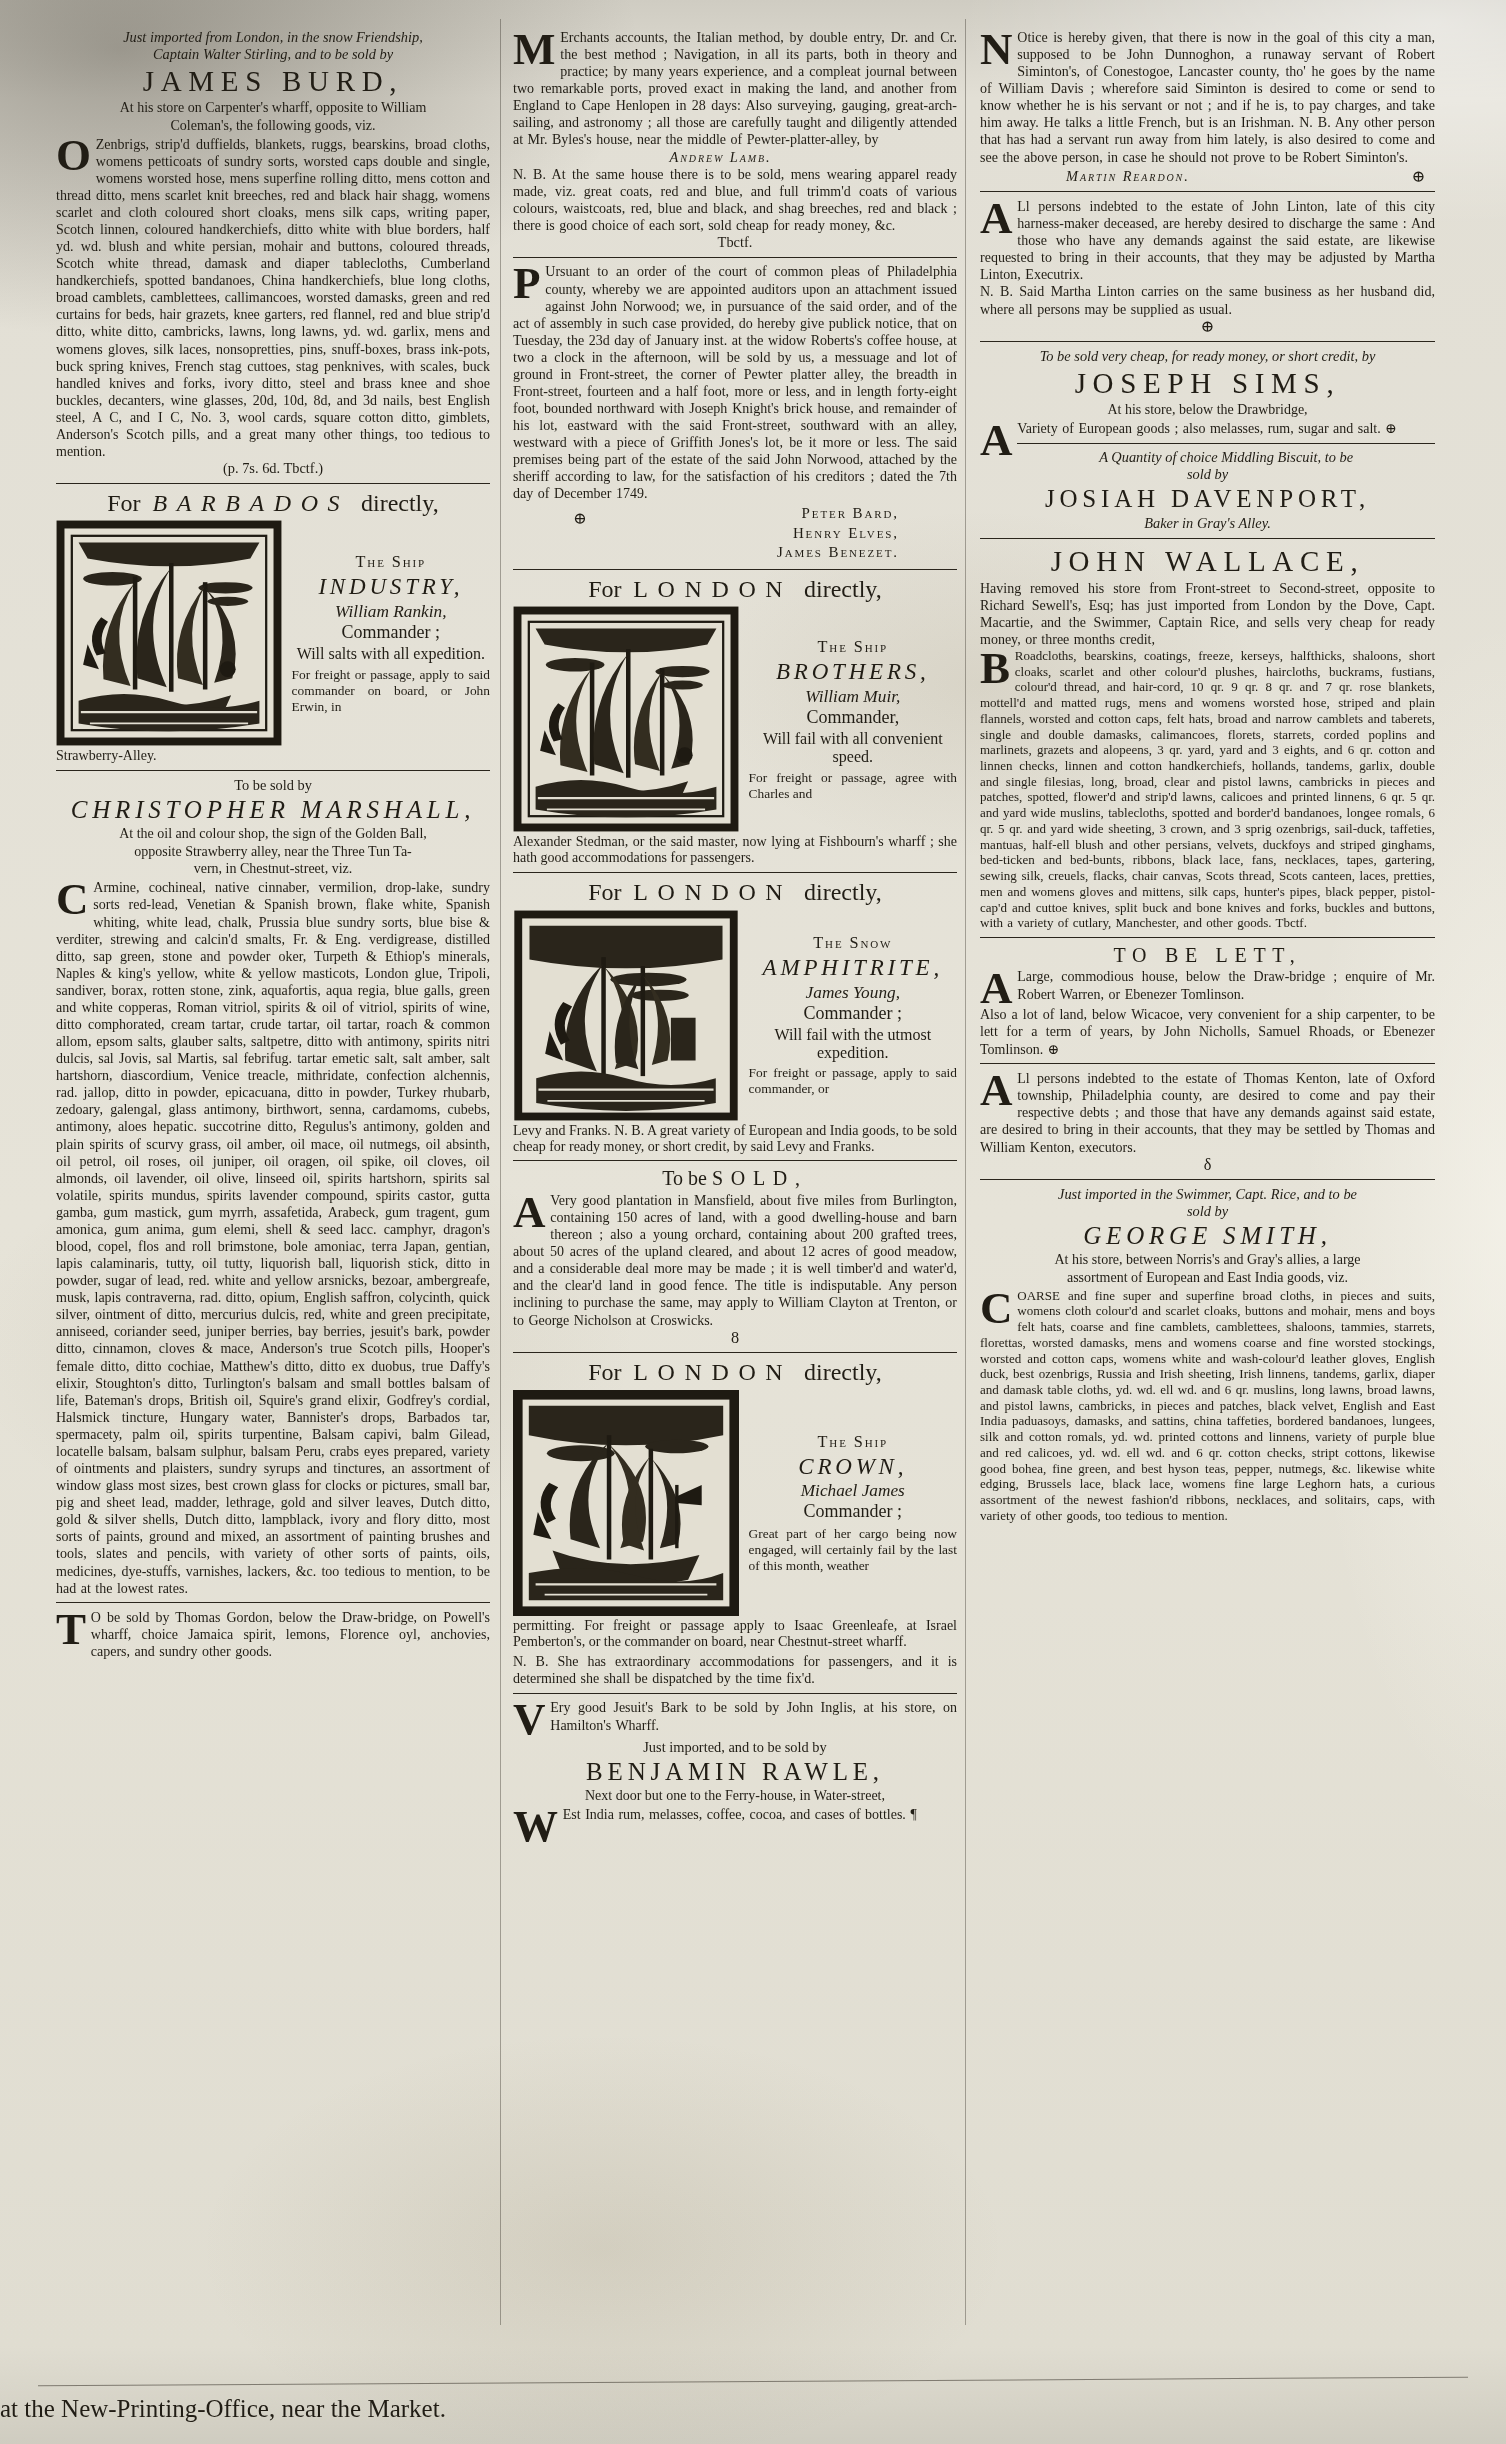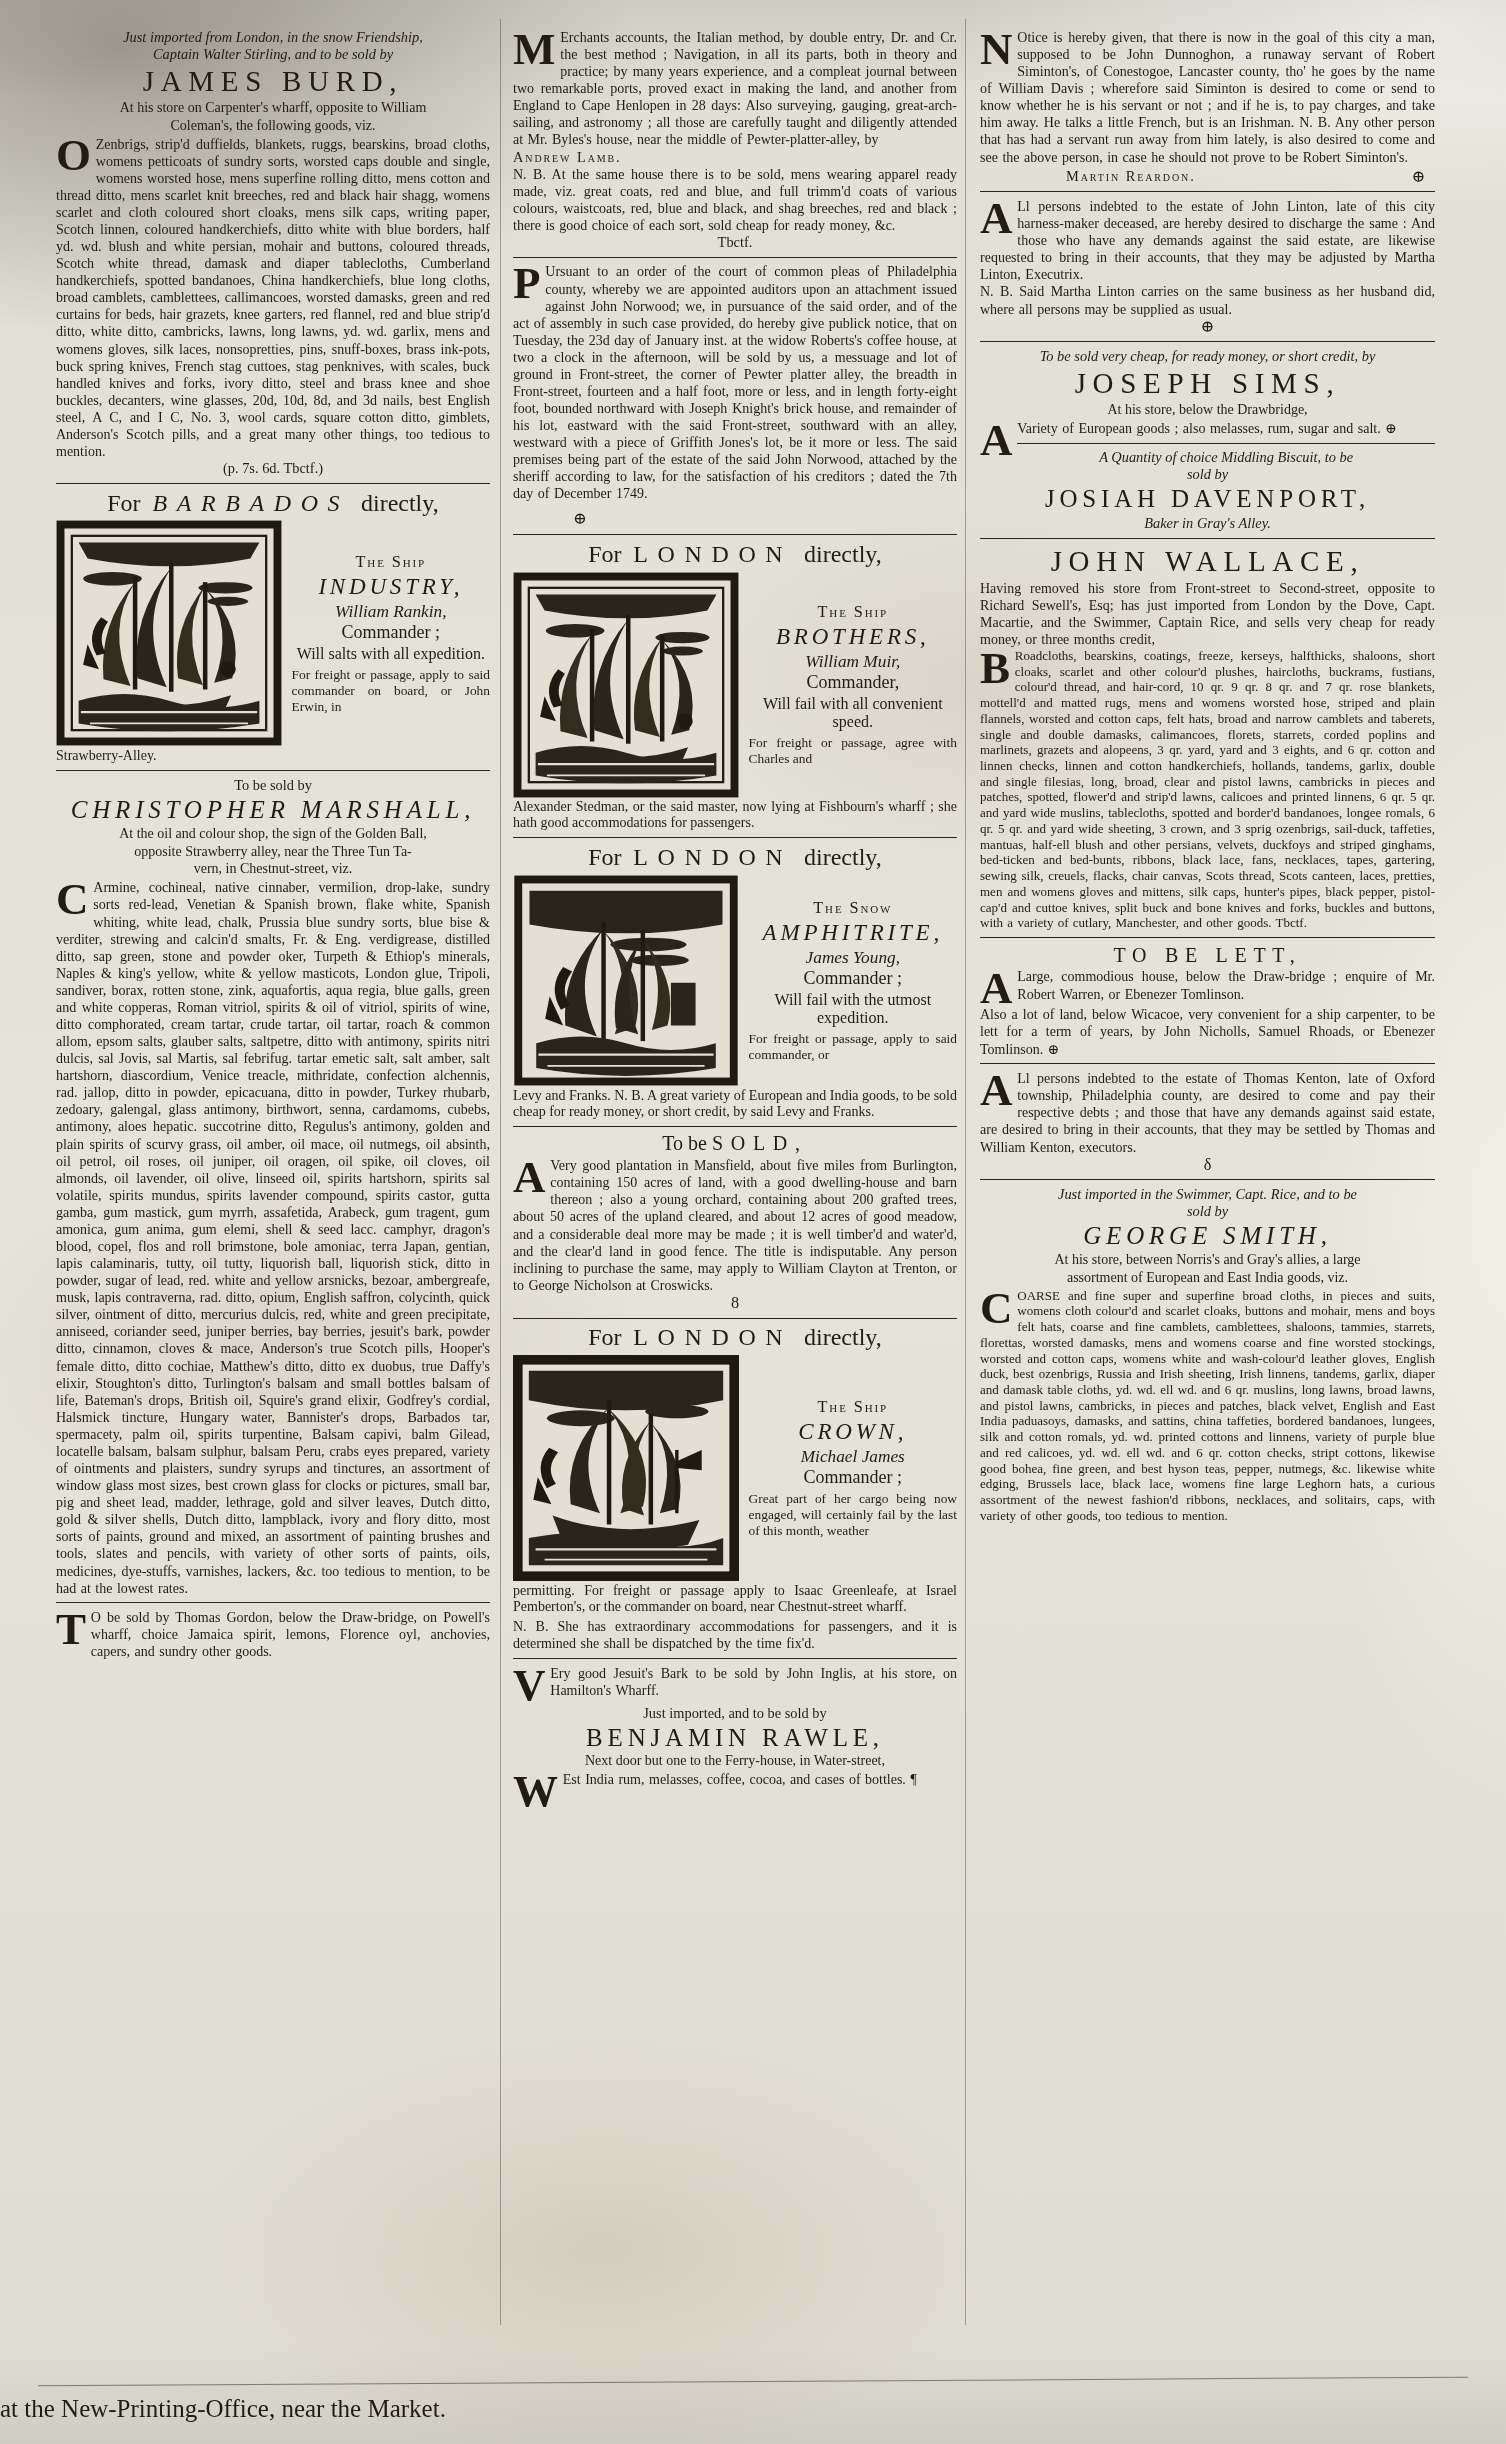--- a/index.html
+++ b/index.html
@@ -23,21 +23,21 @@
   .vrule{position:absolute;top:19px;width:1px;height:2306px;background:rgba(35,30,20,0.35);}
   .body{font-size:14px;line-height:1.22;text-align:justify;word-spacing:1px;}
   .small{font-size:13px;line-height:1.21;}
   .dc{float:left;font-size:45px;line-height:36px;padding:1.9px 4.8px 0 0;font-weight:bold;}
   .adname{text-align:center;font-size:29px;letter-spacing:6.7px;margin:1.9px 0 1.9px 0;white-space:nowrap;}
   .adname.sm{font-size:25px;letter-spacing:4.8px;}
   .introline{text-align:center;font-size:14.4px;margin:0;}
   .introline.it{font-style:italic;}
   .loc{text-align:center;font-size:14px;margin:0 0 1.9px 0;}
   .rule{border:none;border-top:1.5px solid #2a251c;margin:5.8px 0 5.8px 0;}
-  .sig{text-align:left;font-variant:small-caps;letter-spacing:1.9px;font-size:14.4px;padding-right:29px;}
+  .sig{text-align:center;font-variant:small-caps;letter-spacing:1.9px;font-size:14.4px;padding-right:29px;font-style:italic;}
   .siglist{margin:1.9px 0 0 0;padding-right:106px;text-align:right;font-variant:small-caps;letter-spacing:1.9px;font-size:15px;line-height:1.3;}
   .markline{text-align:center;font-size:16.3px;line-height:1.1;}
   .shiphead{text-align:center;font-size:24px;margin:1.9px 0 3.8px 0;white-space:nowrap;}
   .shiphead .dest{letter-spacing:9.6px;padding:0 5.8px;}
   .shipad{display:flex;gap:9.6px;align-items:center;}
   .cut{flex:0 0 226px;}
   .cut svg{display:block;}
   .shipright{flex:1;text-align:center;}
   .sr1{font-size:16.3px;letter-spacing:1.9px;font-variant:small-caps;}
   .sr2{font-size:23px;font-style:italic;letter-spacing:3.8px;margin:1.9px 0;}
@@ -146,20 +146,25 @@
         <div class="body">N. B. At the same house there is to be sold, mens wearing apparel ready made, viz. great coats, red and blue, and full trimm'd coats of various colours, waistcoats, red, blue and black, and shag breeches, red and black ; there is good choice of each sort, sold cheap for ready money, &amp;c.</div>
         <p class="introline">Tbctf.</p>
       </div>
 
       <hr class="rule">
 
       <div class="ad">
         <div class="body"><span class="dc">P</span><span>Ursuant to an order of the court of common pleas of Philadelphia county, whereby we are appointed auditors upon an attachment issued against John Norwood; we, in pursuance of the said order, and of the act of assembly in such case provided, do hereby give publick notice, that on Tuesday, the 23d day of January inst. at the widow Roberts's coffee house, at two a clock in the afternoon, will be sold by us, a messuage and lot of ground in Front-street, the corner of Pewter platter alley, the breadth in Front-street, fourteen and a half foot, more or less, and in length forty-eight foot, bounded northward with Joseph Knight's brick house, and remainder of his lot, eastward with the said Front-street, southward with an alley, westward with a piece of Griffith Jones's lot, be it more or less. The said premises being part of the estate of the said John Norwood, attached by the sheriff according to law, for the satisfaction of his creditors ; dated the 7th day of December 1749.</span></div>
         <div style="display:flex;align-items:flex-start;">
           <div class="markline" style="flex:0 0 134px;padding-top:7.7px;">⊕</div>
+          <div class="siglist" style="flex:1;padding-right:58px;">
+            <div>Peter Bard,</div>
+            <div>Henry Elves,</div>
+            <div>James Benezet.</div>
+          </div>
         </div>
       </div>
 
       <hr class="rule">
 
       <div class="ad">
         <div class="shiphead"><span>For</span> <span class="dest">LONDON</span> <span>directly,</span></div>
         <div class="shipad">
           <div class="cut">
             <svg width="226" height="226" viewBox="0 0 200 200">

